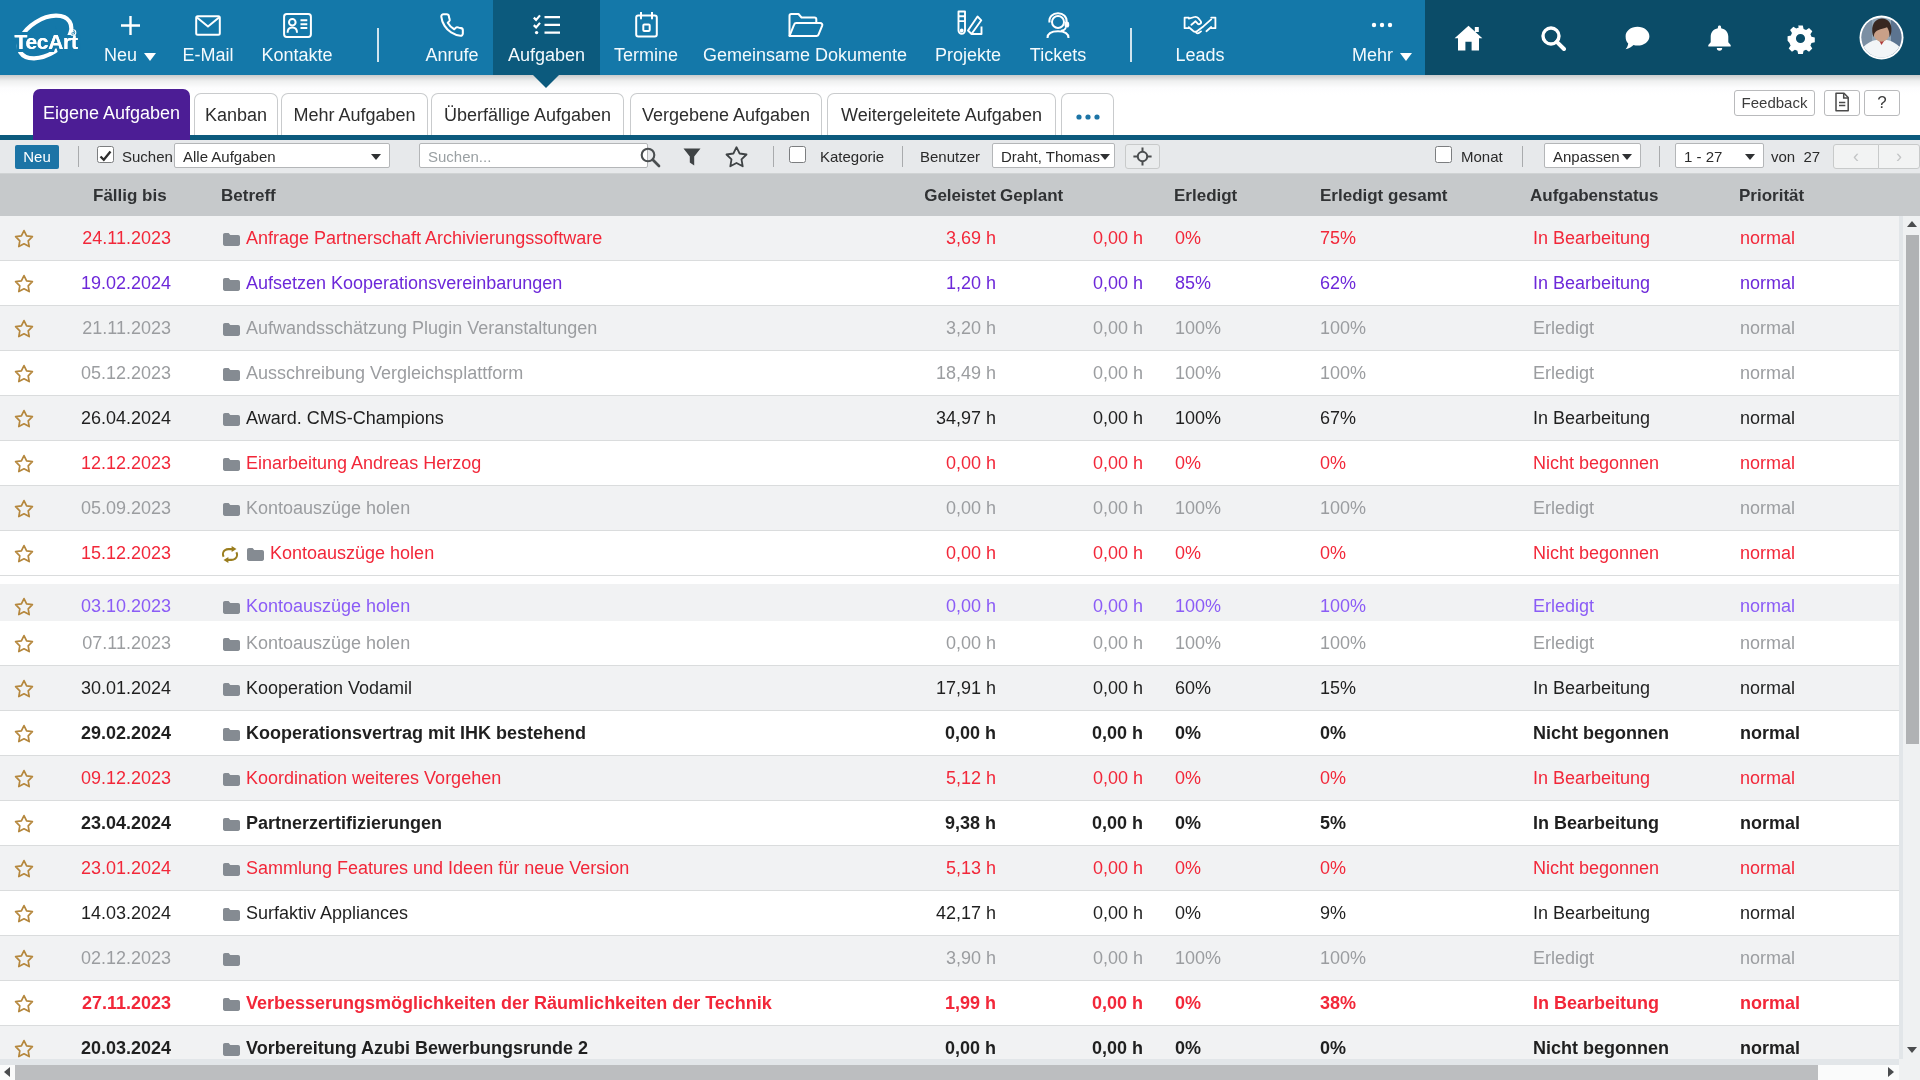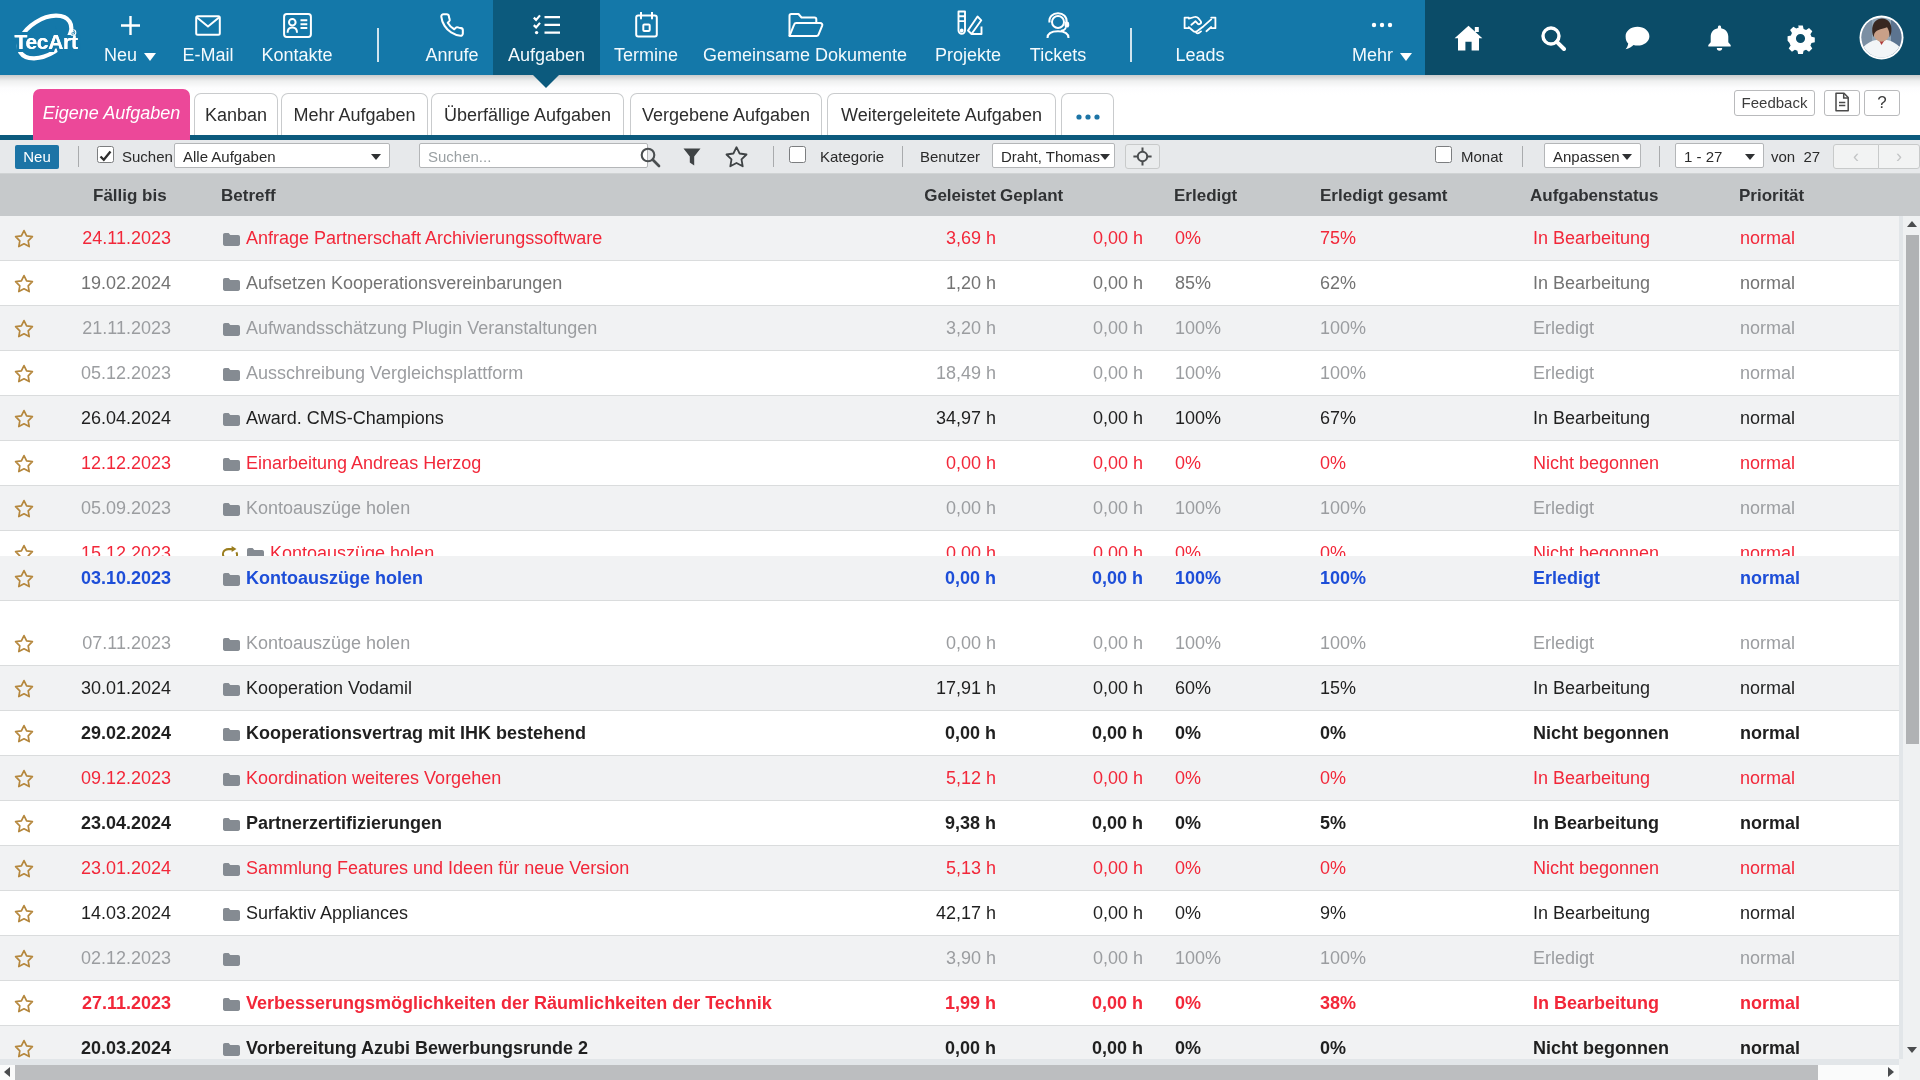--- a/index.html
+++ b/index.html
@@ -15,21 +15,21 @@
 .nicon { position:absolute; top:11px; left:0; right:0; height:28px; display:flex; align-items:center; justify-content:center; }
 .nlabel { position:absolute; bottom:9px; left:0; right:0; font-size:18px; color:#f4fafd; white-space:nowrap; }
 .caret { display:inline-block; width:0; height:0; border-left:6.5px solid transparent; border-right:6.5px solid transparent; border-top:8px solid #fff; margin-left:7px; margin-bottom:0px; }
 .navdiv { position:absolute; top:28px; width:2px; height:34px; background:rgba(255,255,255,.8); }
 .ricon { position:absolute; top:0; height:76px; width:60px; display:flex; align-items:center; justify-content:center; }
 
 
 #tabbar { position:absolute; left:0; top:75px; width:1920px; height:60px; background:linear-gradient(#c9cbcc 0px,#eff0f0 6px,#fdfdfe 13px,#ffffff 20px); }
 #bluestrip { position:absolute; left:0; top:135px; width:1920px; height:5px; background:#0c5a7d; }
 .tab { position:absolute; top:93px; height:42px; background:#fff; border:1px solid #c9cbcd; border-bottom:none; border-radius:7px 7px 0 0; font-size:18px; color:#2d2d2d; text-align:center; line-height:42px; white-space:nowrap; }
-.tab.active { top:89px; height:51px; background:#ec4899; border:none; color:#fff; line-height:49px;font-style:italic; }
+.tab.active { top:89px; height:51px; background:#4c1d95; border:none; color:#fff; line-height:49px; }
 .fbtn { position:absolute; top:90px; height:26px; background:#fff; border:1px solid #b9babc; border-radius:3px; font-size:15px; color:#3c3c3c; text-align:center; line-height:24px; }
 
 
 #toolbar { position:absolute; left:0; top:140px; width:1920px; height:34px; background:#e7e9eb; border-bottom:1px solid #d0d3d4; }
 .tbtxt { position:absolute; top:8px; font-size:15px; color:#2a2a2a; white-space:nowrap; }
 .tbdiv { position:absolute; top:6px; width:1px; height:21px; background:#a9abad; }
 .cbox { position:absolute; top:6px; width:17px; height:17px; background:#fff; border:1.5px solid #7c7e80; border-radius:2.5px; }
 .field { position:absolute; top:2.5px; height:25.5px; background:#fff; border:1px solid #b4b6b8; border-radius:2px; font-size:15px; color:#2a2a2a; }
 .field .txt { position:absolute; left:8px; top:4px; white-space:nowrap; }
 .selarrow { position:absolute; right:8px; top:10px; width:0; height:0; border-left:5.5px solid transparent; border-right:5.5px solid transparent; border-top:6.5px solid #2f3133; }
@@ -372,21 +372,21 @@
             <path d="M1 2.9 C1 1.8 1.8 1 2.9 1 L6.6 1 L8.3 3 L16.1 3 C17.2 3 18 3.8 18 4.9 L18 12.1 C18 13.2 17.2 14 16.1 14 L2.9 14 C1.8 14 1 13.2 1 12.1 Z" fill="#858b92"></path>
           </svg></span>
 <span class="cell subj" style="left:246px">Anfrage Partnerschaft Archivierungssoftware</span>
 <span class="cell gel">3,69 h</span>
 <span class="cell gep">0,00 h</span>
 <span class="cell erl">0%</span>
 <span class="cell eg">75%</span>
 <span class="cell st">In Bearbeitung</span>
 <span class="cell pr">normal</span>
 </div>
-<div class="row even" style="top:45.0px;color:#737373;font-weight:400">
+<div class="row even" style="top:45.0px;color:#6d28d9;font-weight:400">
 <span class="ic" style="left:14px;top:13px"><svg width="20" height="19" viewBox="0 0 20 19">
             <path d="M10 1.6 L12.6 6.9 L18.4 7.7 L14.2 11.8 L15.2 17.6 L10 14.8 L4.8 17.6 L5.8 11.8 L1.6 7.7 L7.4 6.9 Z" fill="none" stroke="#b5873d" stroke-width="1.7" stroke-linejoin="round"></path>
           </svg></span>
 <span class="cell date">19.02.2024</span>
 <span class="ic" style="left:222px;top:15px"><svg width="19" height="15" viewBox="0 0 19 15">
             <path d="M1 2.9 C1 1.8 1.8 1 2.9 1 L6.6 1 L8.3 3 L16.1 3 C17.2 3 18 3.8 18 4.9 L18 12.1 C18 13.2 17.2 14 16.1 14 L2.9 14 C1.8 14 1 13.2 1 12.1 Z" fill="#858b92"></path>
           </svg></span>
 <span class="cell subj" style="left:246px">Aufsetzen Kooperationsvereinbarungen</span>
 <span class="cell gel">1,20 h</span>
 <span class="cell gep">0,00 h</span>
@@ -492,21 +492,21 @@
             <path d="M1 2.9 C1 1.8 1.8 1 2.9 1 L6.6 1 L8.3 3 L16.1 3 C17.2 3 18 3.8 18 4.9 L18 12.1 C18 13.2 17.2 14 16.1 14 L2.9 14 C1.8 14 1 13.2 1 12.1 Z" fill="#858b92"></path>
           </svg></span>
 <span class="cell subj" style="left:270px">Kontoauszüge holen</span>
 <span class="cell gel">0,00 h</span>
 <span class="cell gep">0,00 h</span>
 <span class="cell erl">0%</span>
 <span class="cell eg">0%</span>
 <span class="cell st">Nicht begonnen</span>
 <span class="cell pr">normal</span>
 </div>
-<div class="row odd" style="top:340px;color:#1d4ed8;font-weight:700">
+<div class="row odd" style="top:368px;color:#8b5cf6;font-weight:400">
 <span class="ic" style="left:14px;top:13px"><svg width="20" height="19" viewBox="0 0 20 19">
             <path d="M10 1.6 L12.6 6.9 L18.4 7.7 L14.2 11.8 L15.2 17.6 L10 14.8 L4.8 17.6 L5.8 11.8 L1.6 7.7 L7.4 6.9 Z" fill="none" stroke="#b5873d" stroke-width="1.7" stroke-linejoin="round"></path>
           </svg></span>
 <span class="cell date">03.10.2023</span>
 <span class="ic" style="left:222px;top:15px"><svg width="19" height="15" viewBox="0 0 19 15">
             <path d="M1 2.9 C1 1.8 1.8 1 2.9 1 L6.6 1 L8.3 3 L16.1 3 C17.2 3 18 3.8 18 4.9 L18 12.1 C18 13.2 17.2 14 16.1 14 L2.9 14 C1.8 14 1 13.2 1 12.1 Z" fill="#858b92"></path>
           </svg></span>
 <span class="cell subj" style="left:246px">Kontoauszüge holen</span>
 <span class="cell gel">0,00 h</span>
 <span class="cell gep">0,00 h</span>

